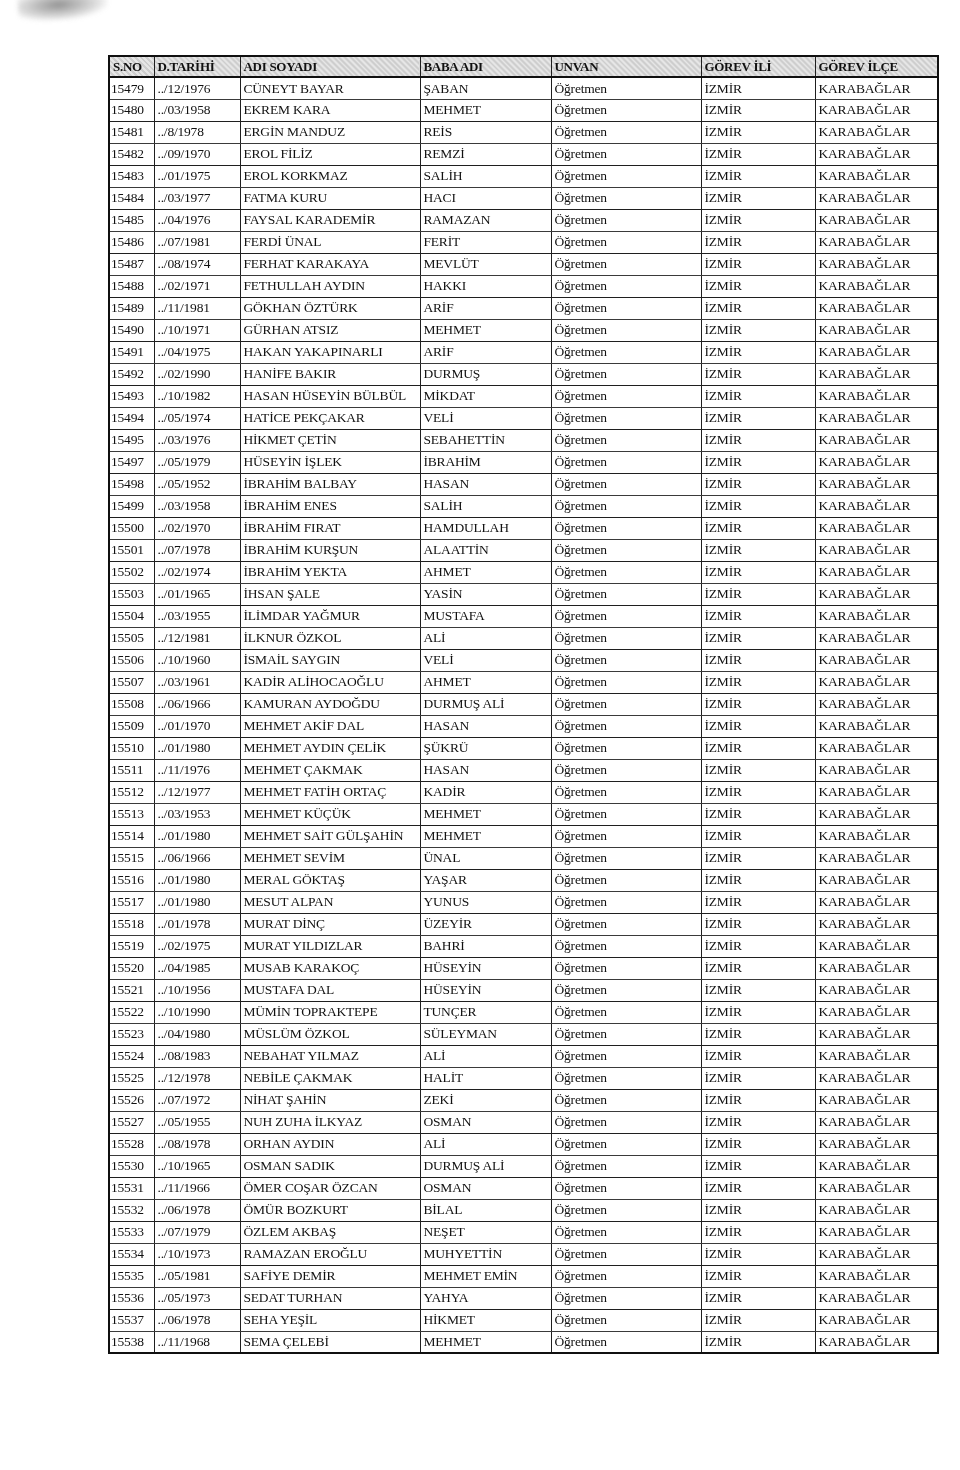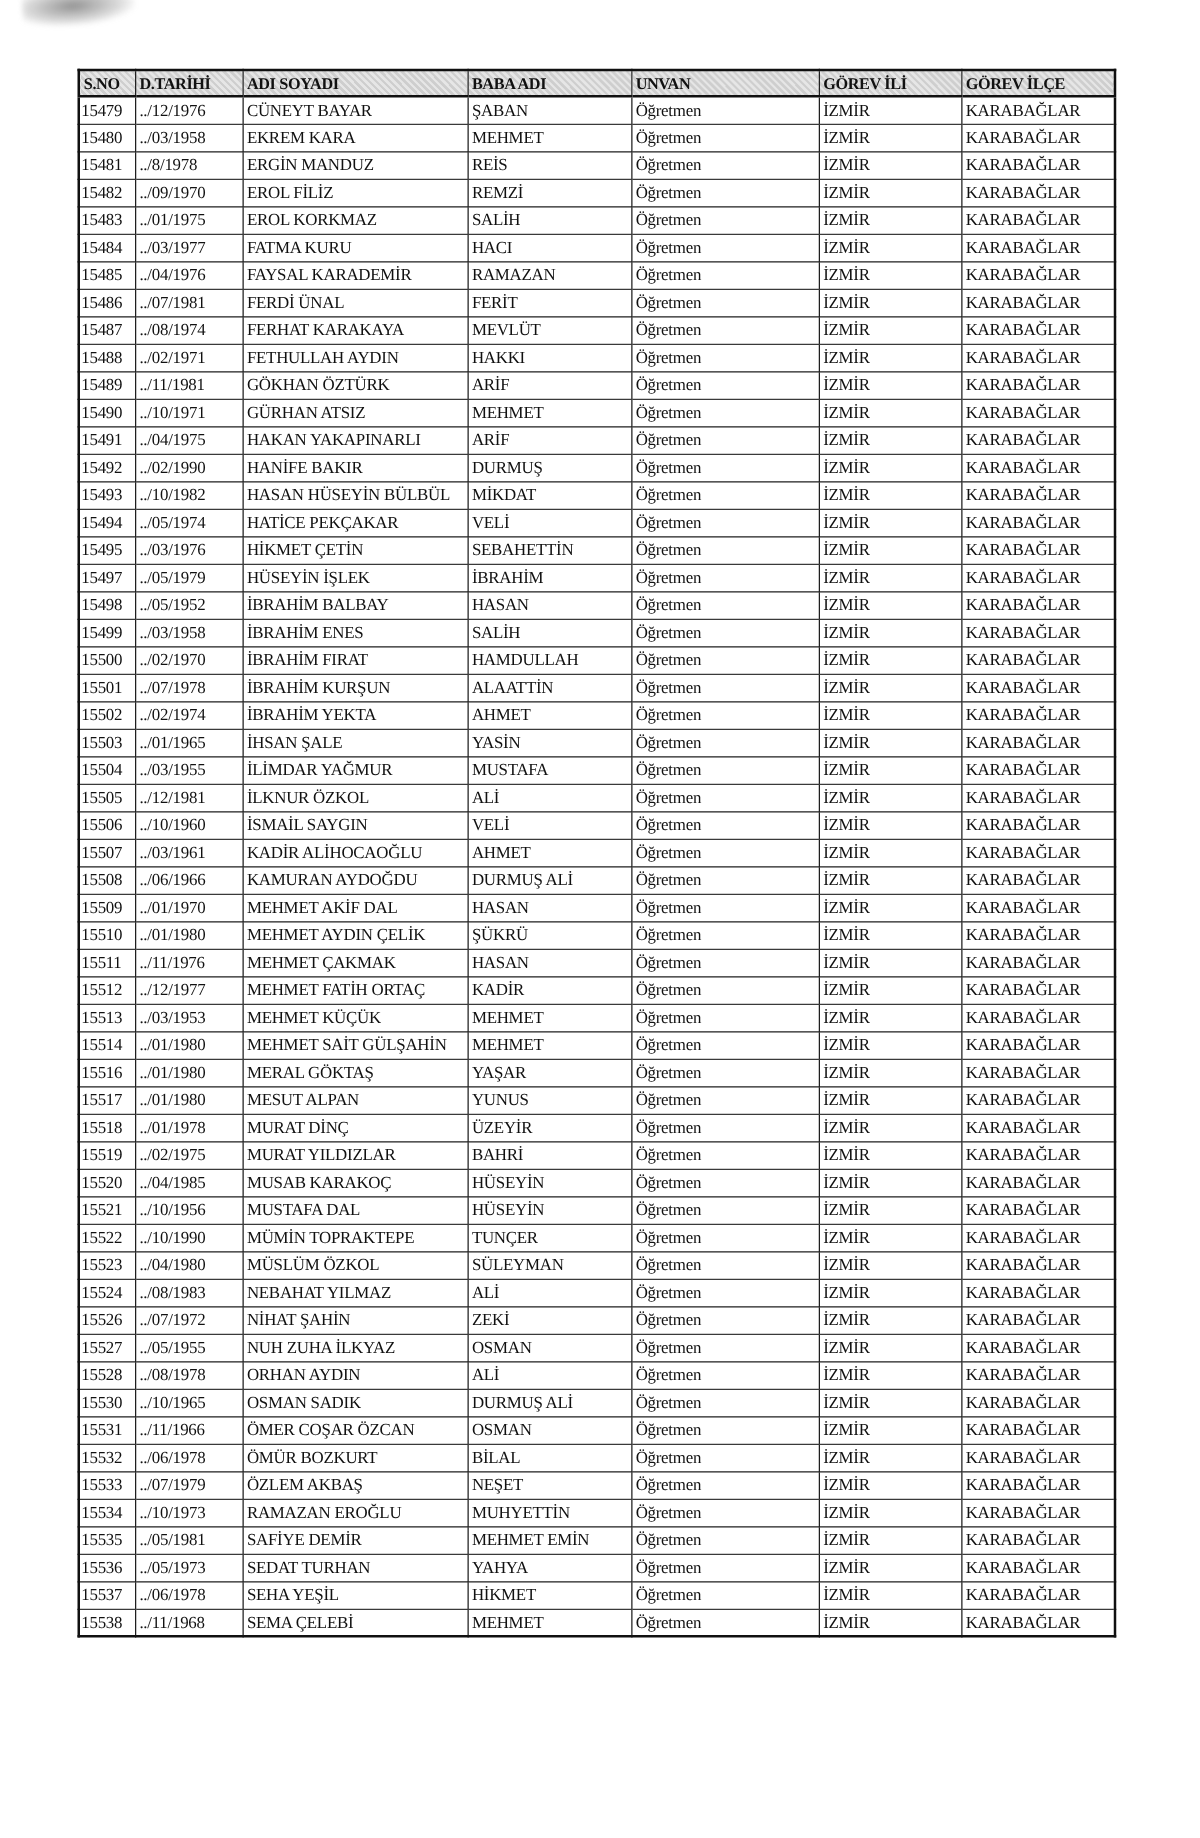--- a/index.html
+++ b/index.html
@@ -31,21 +31,21 @@
     table-layout: fixed;
     font-size: 13.5px;
     line-height: 1;
   }
   .doc-table th, .doc-table td {
     border: 1px solid #1f1f1f;
     overflow: hidden;
     white-space: nowrap;
     vertical-align: middle;
   }
-  .doc-table { border: 2px solid #101010; }
+  .doc-table { border: 2px solid #101010; margin-left: 46px; }
   .doc-table thead th {
     height: 21px;
     background: #d9d9d9;
     background-image: repeating-linear-gradient(45deg, rgba(255,255,255,0.35) 0 2px, rgba(0,0,0,0.05) 2px 4px);
     font-weight: bold;
     font-size: 13px;
     text-align: left;
     padding: 1px 2px 1px 3px;
     letter-spacing: -0.3px;
     border-bottom: 2px solid #101010;
@@ -431,20 +431,29 @@
   <tr>
     <td>15514</td>
     <td>../01/1980</td>
     <td>MEHMET SAİT GÜLŞAHİN</td>
     <td>MEHMET</td>
     <td>Öğretmen</td>
     <td>İZMİR</td>
     <td>KARABAĞLAR</td>
   </tr>
 
+  <tr>
+    <td>15515</td>
+    <td>../06/1966</td>
+    <td>MEHMET SEVİM</td>
+    <td>ÜNAL</td>
+    <td>Öğretmen</td>
+    <td>İZMİR</td>
+    <td>KARABAĞLAR</td>
+  </tr>
 
   <tr>
     <td>15516</td>
     <td>../01/1980</td>
     <td>MERAL GÖKTAŞ</td>
     <td>YAŞAR</td>
     <td>Öğretmen</td>
     <td>İZMİR</td>
     <td>KARABAĞLAR</td>
   </tr>
@@ -522,20 +531,29 @@
   <tr>
     <td>15524</td>
     <td>../08/1983</td>
     <td>NEBAHAT YILMAZ</td>
     <td>ALİ</td>
     <td>Öğretmen</td>
     <td>İZMİR</td>
     <td>KARABAĞLAR</td>
   </tr>
 
+  <tr>
+    <td>15525</td>
+    <td>../12/1978</td>
+    <td>NEBİLE ÇAKMAK</td>
+    <td>HALİT</td>
+    <td>Öğretmen</td>
+    <td>İZMİR</td>
+    <td>KARABAĞLAR</td>
+  </tr>
 
   <tr>
     <td>15526</td>
     <td>../07/1972</td>
     <td>NİHAT ŞAHİN</td>
     <td>ZEKİ</td>
     <td>Öğretmen</td>
     <td>İZMİR</td>
     <td>KARABAĞLAR</td>
   </tr>

